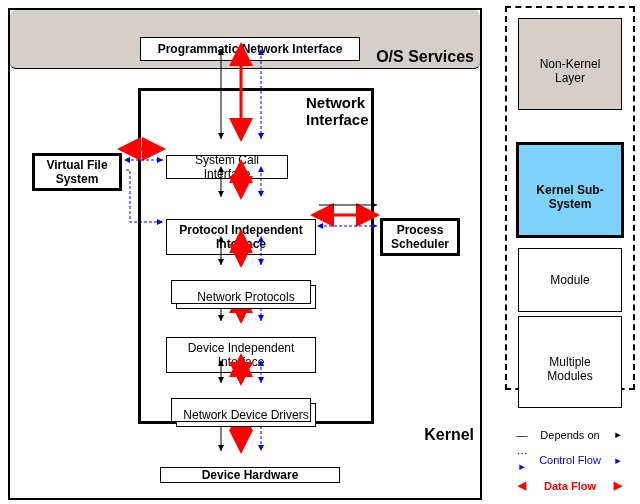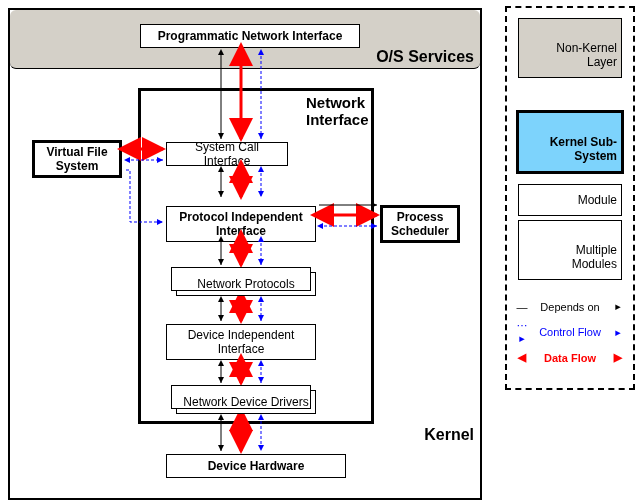--- a/index.html
+++ b/index.html
@@ -35,20 +35,21 @@
     position: absolute;
     background: #fff;
     border: 1px solid #000;
     text-align: center;
     font-size: 12px;
     display: flex;
     align-items: center;
     justify-content: center;
     padding: 2px 4px;
     box-sizing: border-box;
+    margin-top: 13px;
   }
   .thick { border-width: 3px; }
   .box2::before {
     content: "";
     position: absolute;
     left: -6px; top: -6px;
     width: 100%; height: 100%;
     border: 1px solid #000;
     background: #fff;
     z-index: -1;
@@ -75,23 +76,23 @@
     background: #fff;
   }
   .legend-title {
     font-weight: bold;
     font-size: 15px;
     margin: 7px 0 0 8px;
   }
   .lg-box {
     margin: 10px auto 0 auto;
     width: 94px;
-    text-align: right;
+    text-align: center;
     font-size: 12px;
-    padding: 8px 4px;
+    padding: 24px 4px;
     position: relative;
   }
   .lg-nk {
     background: #d4d0c8;
     border: 1px solid #000;
   }
   .lg-ks {
     background: #7dd3fc;
     border: 3px solid #000;
     margin-top: 32px;
@@ -173,21 +174,21 @@
     <span>Network Protocols</span>
   </div>
   <div class="box" style="left:156px; top:314px; width:150px; height:36px; white-space:pre-line;">
     <span>Device Independent
 Interface</span>
   </div>
   <div class="box2" style="left:166px; top:380px; width:140px; height:24px; z-index:1;">
     <span>Network Device Drivers</span>
   </div>
 
-  <div class="box" style="left:156px; top:444px; width:180px; height:24px;">
+  <div class="box" style="left:150px; top:444px; width:180px; height:16px;">
     <span class="bold">Device Hardware</span>
   </div>
 
   <svg class="svg-layer">
     <defs>
       <marker id="a-black" markerWidth="8" markerHeight="8" refX="6" refY="3" orient="auto">
         <path d="M0,0 L6,3 L0,6 Z" fill="#000"></path>
       </marker>
       <marker id="a-black-r" markerWidth="8" markerHeight="8" refX="2" refY="3" orient="auto">
         <path d="M6,0 L0,3 L6,6 Z" fill="#000"></path>

